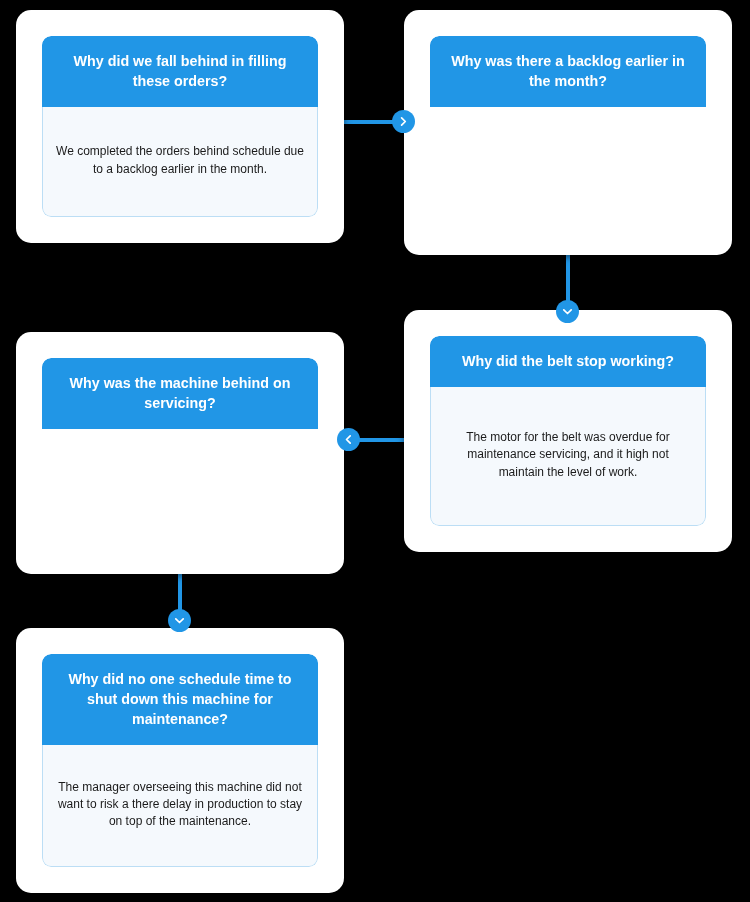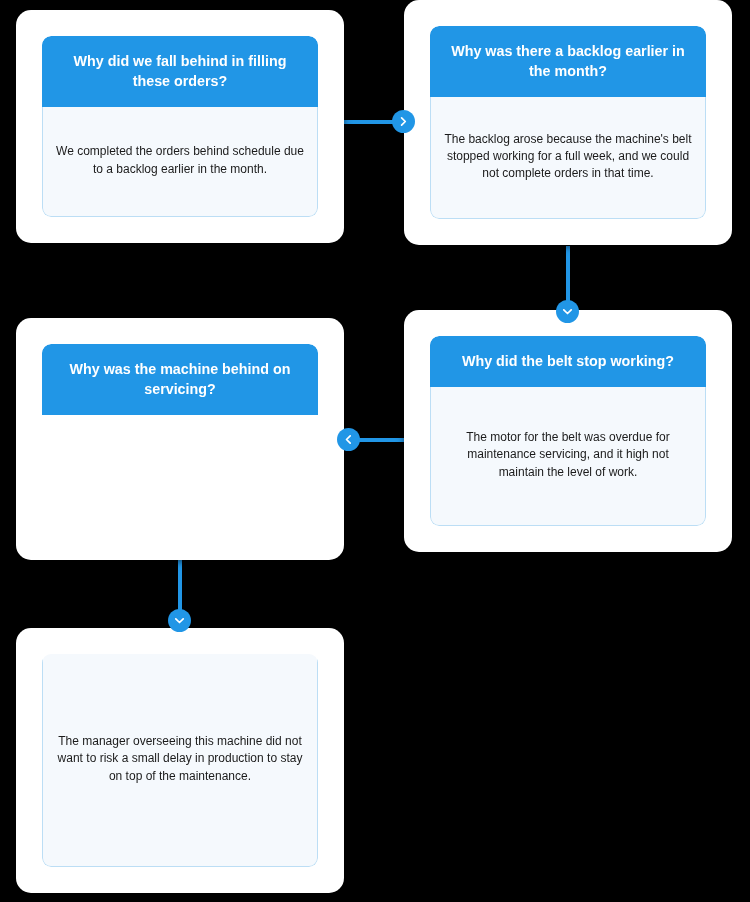--- a/index.html
+++ b/index.html
@@ -120,48 +120,46 @@
 
     <div class="node" style="left:16px; top:10px; width:328px; height:233px;">
       <div class="card">
         <div class="card-header">Why did we fall behind in filling these orders?</div>
         <div class="card-body">
           <span>We completed the orders behind schedule due to a backlog earlier in the month.</span>
         </div>
       </div>
     </div>
 
-    <div class="node" style="left:404px; top:0; width:328px; height:245px;text-decoration:underline;">
+    <div class="node" style="left:404px; top:10px; width:328px; height:245px;text-decoration:underline;">
       <div class="card">
         <div class="card-header">Why was there a backlog earlier in the month?</div>
-        <div class="card-body">
-          <span>The backlog arose because the machine's belt stopped working for a full week, and we could not complete orders in that time.</span>
-        </div>
-      </div>
-    </div>
-
-    <div class="node" style="left:16px; top:318px; width:328px; height:242px;">
+      </div>
+    </div>
+
+    <div class="node" style="left:16px; top:332px; width:328px; height:242px;">
       <div class="card">
         <div class="card-header">Why was the machine behind on servicing?</div>
       </div>
     </div>
 
     <div class="node" style="left:404px; top:310px; width:328px; height:242px;">
       <div class="card">
         <div class="card-header">Why did the belt stop working?</div>
         <div class="card-body">
           <span>The motor for the belt was overdue for maintenance servicing, and it high not maintain the level of work.</span>
         </div>
       </div>
     </div>
 
     <div class="node" style="left:16px; top:628px; width:328px; height:265px;">
       <div class="card">
+        <div class="card-header">Why did no one schedule time to shut down this machine for maintenance?</div>
         <div class="card-body">
-          <span>The manager overseeing this machine did not want to risk a small delay in production to stay on top of the maintenance.</span>
+          <span>The manager overseeing this machine did not want to risk a there delay in production to stay on top of the maintenance.</span>
         </div>
       </div>
     </div>
 
   </div>
 
   <div class="layer-badges">
 
     <div class="badge" style="left:392px; top:110px;">
       <span>

